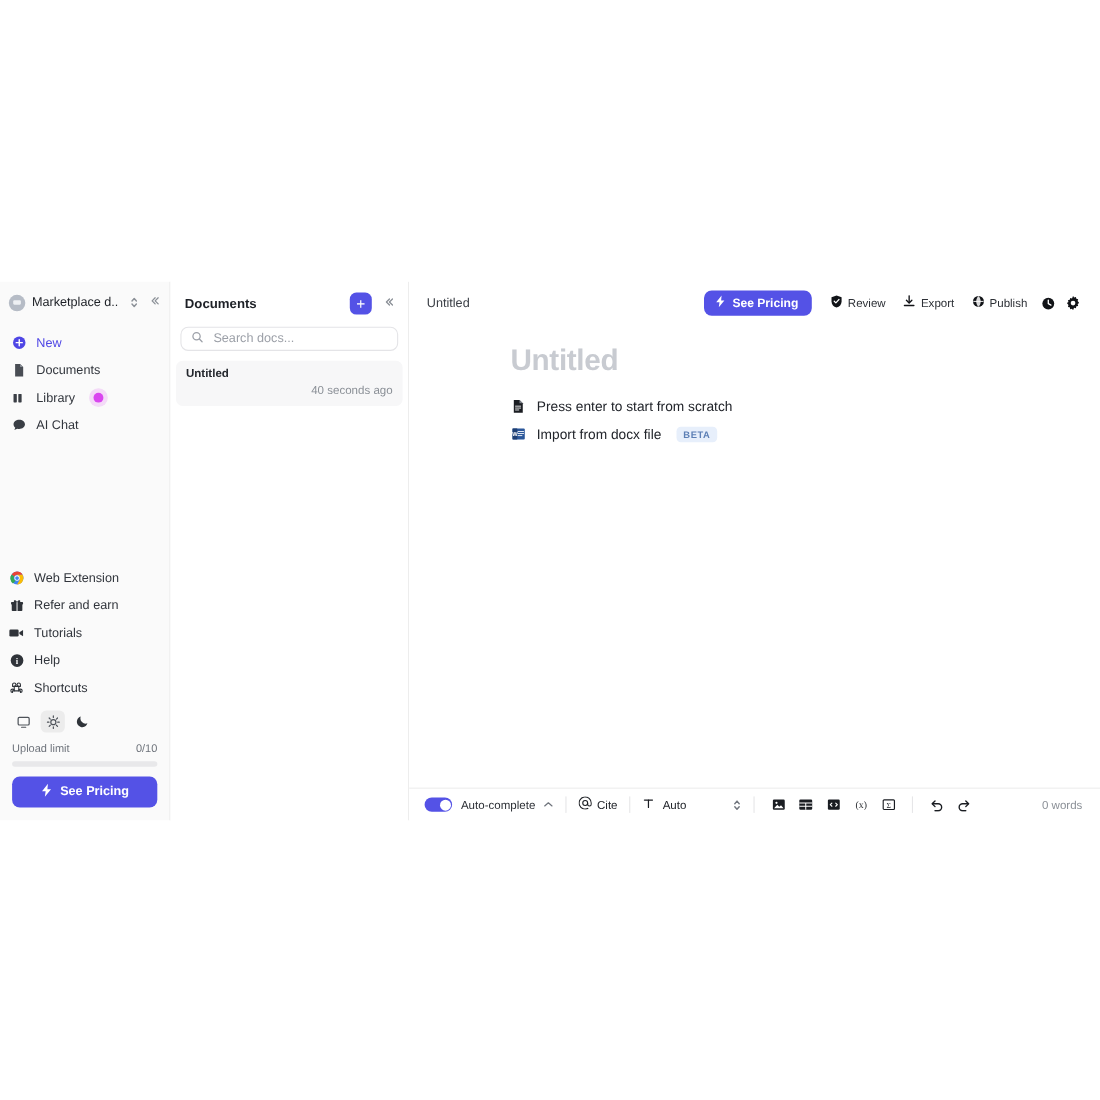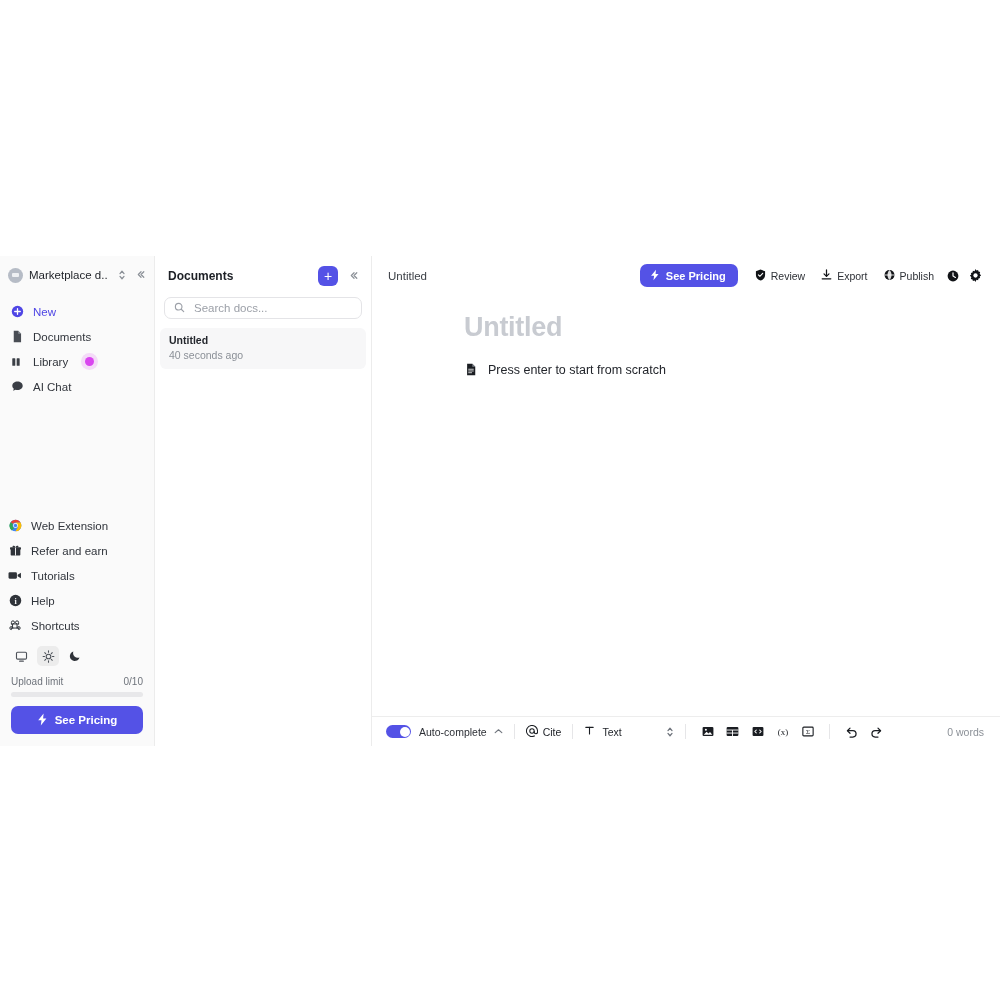--- a/index.html
+++ b/index.html
@@ -212,21 +212,21 @@
   .search-box input::placeholder { color: #9ca0a8; }
 
   .doc-item {
     margin: 9px 5px 0 5px;
     padding: 6px 9px 8px 9px;
     border-radius: 6px;
     background: #f7f7f8;
     cursor: pointer;
   }
   .doc-name { font-size: 10.5px; font-weight: 700; color: #24272d; }
-  .doc-time { font-size: 10.5px; color: #8b9097; margin-top: 3px; }
+  .doc-time { font-size: 10.5px; color: #8b9097; margin-top: 3px; text-align: right; }
 
   
   #editor {
     flex: 1 1 auto;
     height: 100%;
     display: flex;
     flex-direction: column;
     background: #fff;
     min-width: 0;
   }
@@ -626,20 +626,32 @@
           <span class="ed-opt-ico">
             <svg width="12" height="13" viewBox="0 0 13 15" fill="#1a1d22">
                 <path d="M2 .8h6L11.4 4.2V14.2H2z"></path>
                 <path d="M8 .8 11.4 4.2H8z" fill="#7d828a"></path>
                 <path d="M3.8 7.2h5.4M3.8 9.2h5.4M3.8 11.2h3.4" stroke="#fff" stroke-width="0.9" stroke-linecap="round"></path>
               </svg>
           </span>
           <span>Press enter to start from scratch</span>
         </div>
 
+        <div class="ed-opt">
+          <span class="ed-opt-ico">
+            <svg width="13" height="13" viewBox="0 0 14 14" fill="none">
+                <rect x="1" y="1.6" width="12" height="10.8" rx="1" fill="#2b579a"></rect>
+                <rect x="1" y="1.6" width="4.6" height="10.8" fill="#1e3f73"></rect>
+                <path d="M6.4 4.6h5.4M6.4 6.6h5.4M6.4 8.6h3.8" stroke="#fff" stroke-width="0.85" stroke-linecap="round"></path>
+                <text x="3.3" y="9" font-size="5.6" font-family="Liberation Sans, sans-serif" font-weight="bold" fill="#fff" text-anchor="middle">W</text>
+              </svg>
+          </span>
+          <span>Import from docx file</span>
+          <span class="beta-badge">BETA</span>
+        </div>
       </div>
     </div>
 
     <div class="ed-bottom">
       <div class="toggle"></div>
       <span class="bb-label">Auto-complete</span>
       <span class="bb-caret">
         <svg width="9" height="7" viewBox="0 0 10 7" fill="none" stroke="currentColor" stroke-width="1.25" stroke-linecap="round" stroke-linejoin="round">
             <path d="M1.3 4.8 5 1.6l3.7 3.2"></path>
           </svg>
@@ -659,21 +671,21 @@
 
       <div class="bb-div"></div>
 
       <div class="bb-select">
         <span>
           <svg width="11" height="11" viewBox="0 0 12 12" fill="none" stroke="#1a1d22" stroke-width="1.2" stroke-linecap="round">
               <path d="M2 2.6h8"></path>
               <path d="M6 2.6v7.2"></path>
             </svg>
         </span>
-        <span>Text</span>
+        <span>Auto</span>
         <span class="bb-updown">
           <svg width="8" height="12" viewBox="0 0 8 12" fill="none" stroke="currentColor" stroke-width="1.3" stroke-linecap="round" stroke-linejoin="round">
               <path d="M2 4.6 4 2.3l2 2.3"></path>
               <path d="M2 7.4 4 9.7l2-2.3"></path>
             </svg>
         </span>
       </div>
 
       <div class="bb-div"></div>
 

